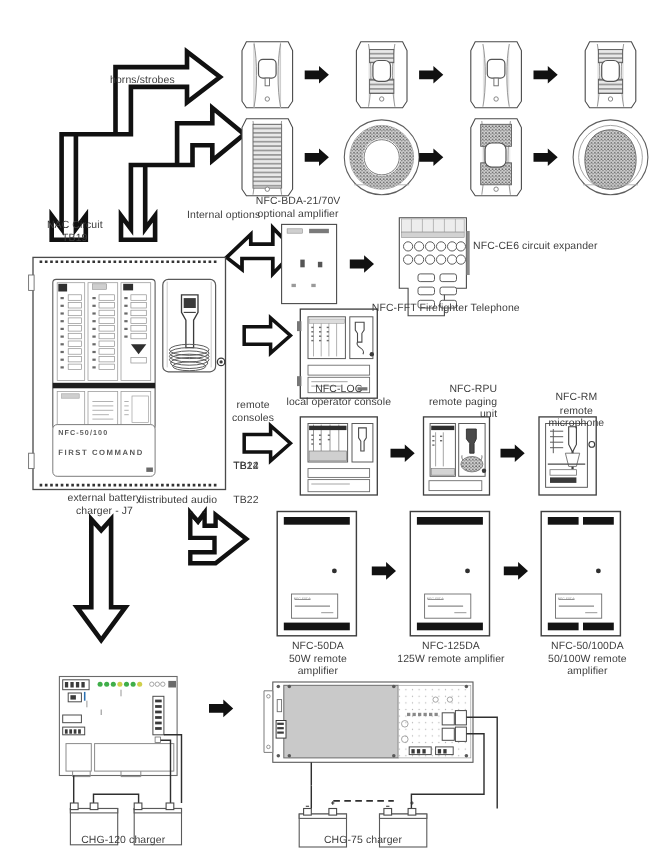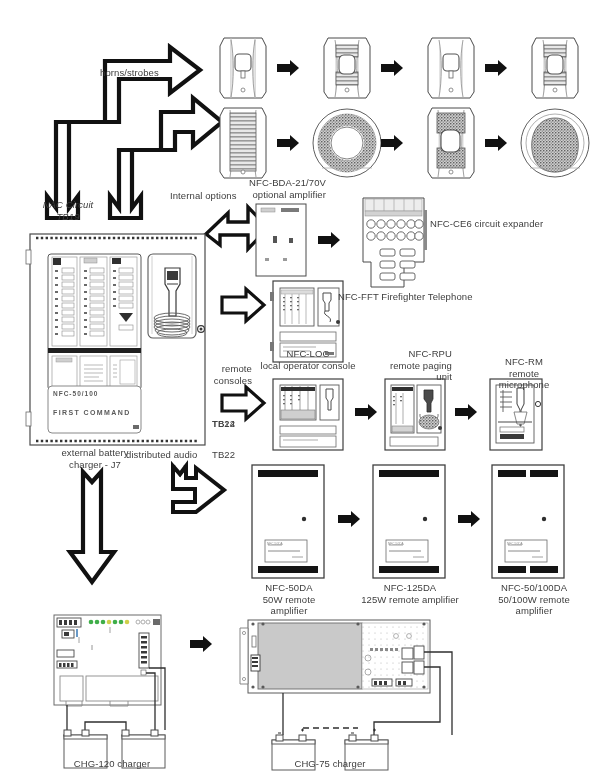--- a/index.html
+++ b/index.html
@@ -18,21 +18,21 @@
   }
   .lbl{
     position:absolute;
     font-size:9.5px;
     line-height:11.5px;
     color:#3d3d3d;
     white-space:pre-line;
     letter-spacing:0.1px;
   }
   .lbl.c{text-align:center;}
-  .lbl.l{text-align:right;}
+  .lbl.l{text-align:center;}
   .svgroot{position:absolute;top:0;left:0;width:600px;height:778px;}
 </style>
 </head>
 <body>
 
 <div id="page">
 
   <svg class="svgroot" viewBox="0 0 600 778">
     <defs>
 
@@ -570,27 +570,27 @@
       <path d="M278,733 L281,733 M301,730 L304,730 M302.5,728.5 L302.5,731.5" stroke="#2f2f2f" stroke-width="1"></path>
       <rect x="345" y="740" width="43" height="30" fill="#fff" stroke="#5a5a5a" stroke-width="1"></rect>
       <rect x="345" y="740" width="43" height="4" fill="#fff" stroke="#5a5a5a" stroke-width="1"></rect>
       <rect x="349" y="735" width="7" height="6" fill="#fff" stroke="#4a4a4a" stroke-width="1"></rect>
       <rect x="371" y="735" width="7" height="6" fill="#fff" stroke="#4a4a4a" stroke-width="1"></rect>
       <path d="M351,733 L354,733 M373,730 L376,730 M374.5,728.5 L374.5,731.5" stroke="#2f2f2f" stroke-width="1"></path>
     </g>
   </svg>
 
   <div class="lbl l" style="left:100px;top:67px;">horns/strobes</div>
-  <div class="lbl c" style="left:22px;top:199px;width:92px;font-style:italic;">NAC Circuit
+  <div class="lbl c" style="left:22px;top:199px;width:92px;">NAC Circuit
 TB19</div>
   <div class="lbl l" style="left:170px;top:190px;">Internal options</div>
   <div class="lbl l" style="left:216px;top:177px;width:110px;">NFC-BDA-21/70V
 optional amplifier</div>
   <div class="lbl l" style="left:430px;top:218px;">NFC-CE6 circuit expander</div>
-  <div class="lbl l" style="left:338px;top:291px;">NFC-FFT Firefighter Telephone</div>
+  <div class="lbl l" style="left:338px;top:275px;">NFC-FFT Firefighter Telephone</div>
   <div class="lbl c" style="left:258px;top:348px;width:100px;">NFC-LOC
 local operator console</div>
   <div class="lbl c" style="left:382px;top:348px;width:70px;text-align:right;">NFC-RPU
 remote paging unit</div>
   <div class="lbl c" style="left:488px;top:356px;width:72px;">NFC-RM
 remote microphone</div>
   <div class="lbl l" style="left:208px;top:363px;width:44px;">remote
 consoles</div>
   <div class="lbl l" style="left:212px;top:418px;">TB24</div>
   <div class="lbl l" style="left:212px;top:418px;">TB12</div>

